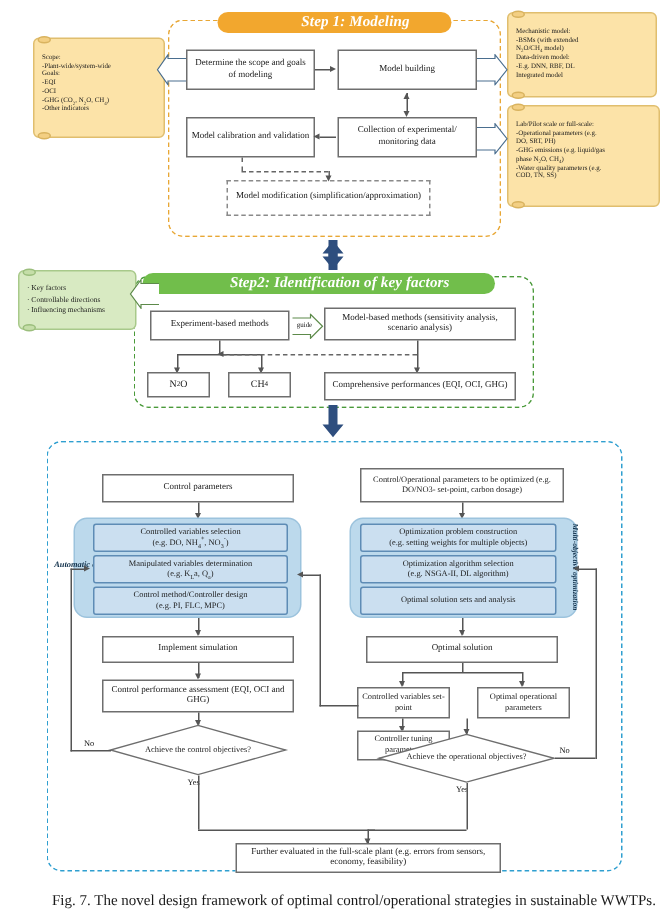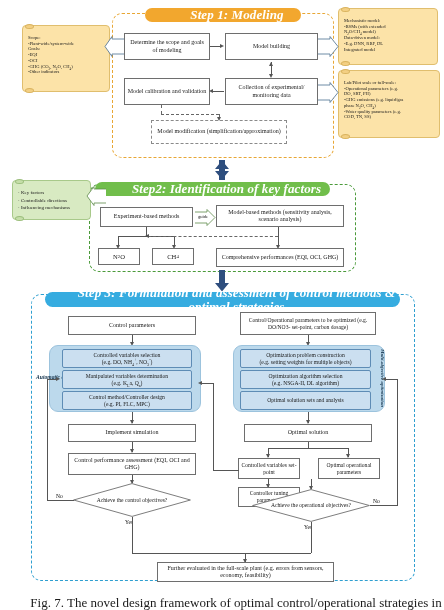--- a/index.html
+++ b/index.html
@@ -139,21 +139,21 @@
   .caption {
     position:absolute; left:0; width:444px; text-align:center;
     font-family:Liberation Serif, serif;
   }
 
   .f5  { font-size:4.6px; }
   .f55 { font-size:5.0px; }
   .f6  { font-size:5.6px; }
   .f65 { font-size:6.0px; }
   .f7  { font-size:6.6px; }
-  .f8  { font-size:13px;padding-left:28px; }
+  .f8  { font-size:10px;padding-left:28px; }
   sub, sup { font-size:72%; line-height:0; }
 </style>
 </head>
 <body>
 
 <div class="canvas">
 
   <div class="step-container" style="left:112px; top:13px; width:222px; height:145px;"></div>
 
   <div class="step-title orange f8" style="left:145px; top:8px; width:156px; height:14px;">Step 1: Modeling</div>
@@ -291,21 +291,20 @@
   <div class="pbox f65" style="left:216px; top:248px; width:128px; height:19px;">Comprehensive performances (EQI, OCI, GHG)</div>
 
   <div class="bigarrow" style="left:214px; top:270px;">
     <svg width="16" height="22" viewBox="0 0 16 22">
       <path d="M5,0 L11,0 L11,13 L15,13 L8,21.5 L1,13 L5,13 Z" fill="#2E4E7E"></path>
     </svg>
   </div>
 
   <div class="step-container blue" style="left:31px; top:294px; width:384px; height:287px;"></div>
 
-  <div class="step-title blue f8" style="left:45px; top:292px; width:355px; height:15px;">Step 3: Formulation and assessment of control methods &amp; optimal strategies</div>
 
   <div class="pbox f65" style="left:68px; top:316px; width:128px; height:19px;">Control parameters</div>
   <div class="ln v" style="left:132px; top:335px; height:9px;"></div>
   <div class="arrowhead ah-down" style="left:129.6px; top:342px;"></div>
 
   <div class="group-panel" style="left:49px; top:345px; width:152px; height:67px;"></div>
   <div class="vlabel f6" style="left:29px; top:372px; width:56px; height:10px;">Automatic control</div>
 
   <div class="pbox blue f6" style="left:62px; top:349px; width:130px; height:19px;">
     <span>Controlled variables selection<br>(e.g. DO, NH<sub>4</sub><sup>+</sup>, NO<sub>3</sub><sup>-</sup>)</span>

